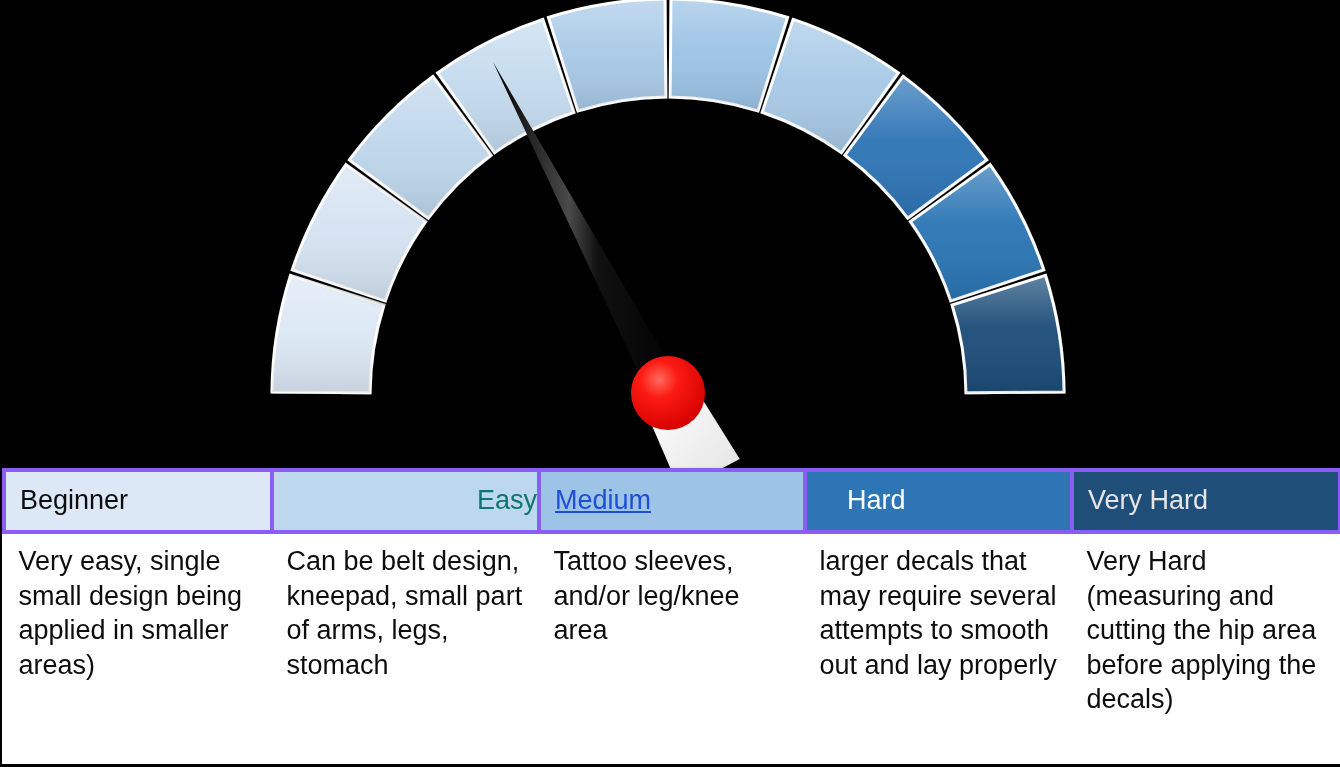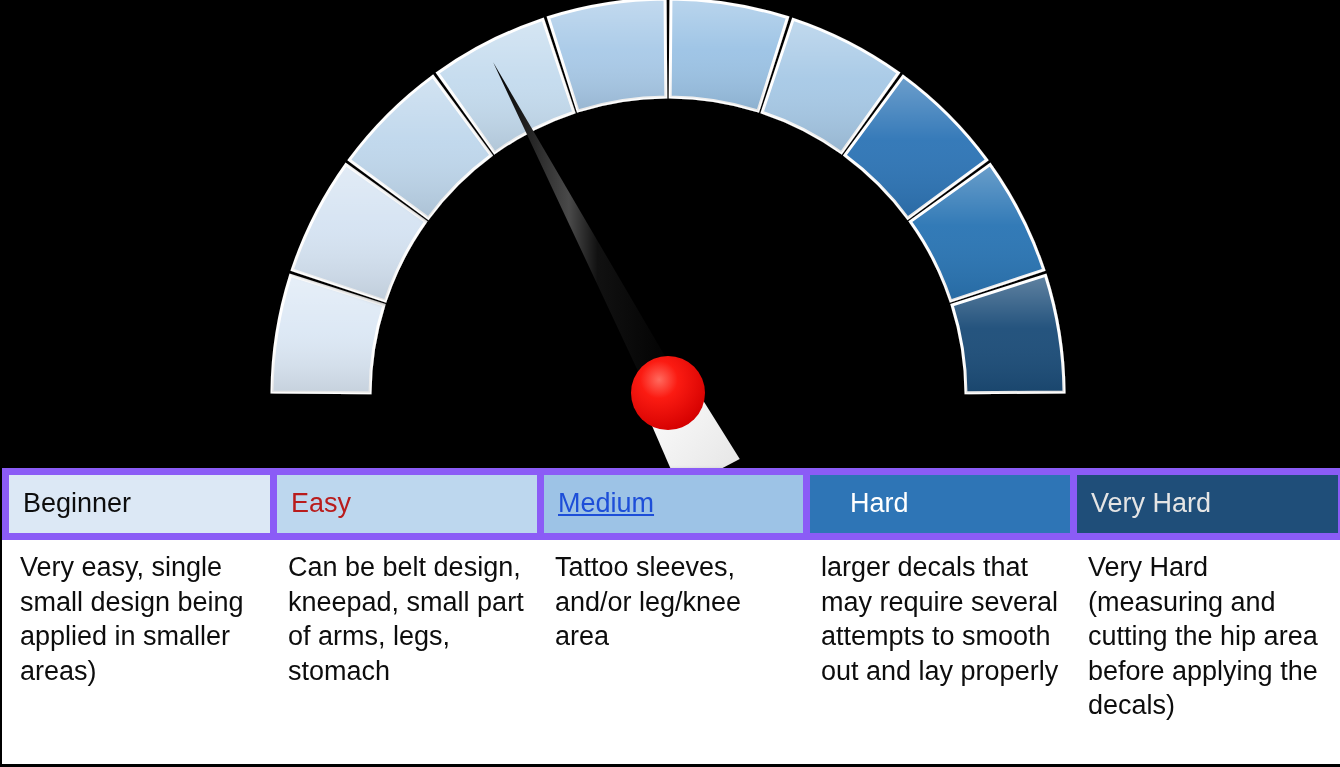--- a/index.html
+++ b/index.html
@@ -55,21 +55,21 @@
   #difficulty-table col.c4 { width: 268px; }
 
   #difficulty-table th {
     height: 58px;
     padding: 0 0 0 14px;
     text-align: left;
     vertical-align: middle;
     font-weight: normal;
     font-size: 27px;
     line-height: 1.1;
-    border: 7px solid #8b5cf6;
+    border: 4px solid #8b5cf6;
     white-space: nowrap;
   }
   #difficulty-table td {
     padding: 10px 12px 16px 14px;
     vertical-align: top;
     text-align: left;
     font-size: 27px;
     line-height: 1.28;
     color: #0d0d0d;
     background: #ffffff;
@@ -157,21 +157,21 @@
     <colgroup>
       <col class="c0">
         <col class="c1">
         <col class="c2">
         <col class="c3">
         <col class="c4">
     </colgroup>
     <thead>
       <tr>
         <th class="hdr-beginner" style="background: rgb(220, 232, 245); color: rgb(13, 13, 13);">Beginner</th>
-        <th class="hdr-easy" style="background: rgb(189, 215, 238); color: #b91c1c;">Easy</th>
+        <th class="hdr-easy" style="background: rgb(189, 215, 238); color: #0f766e; text-align: right;">Easy</th>
         <th class="hdr-medium" style="background: rgb(157, 195, 230); color: #1d4ed8; text-decoration: underline;">Medium</th>
         <th class="hdr-hard" style="background: rgb(46, 117, 182); color: rgb(255, 255, 255); padding-left: 40px;">Hard</th>
         <th class="hdr-veryhard" style="background: rgb(31, 78, 121); color: #e5e5e5;">Very Hard</th>
       </tr>
     </thead>
     <tbody>
       <tr>
         <td>
           <span class="cell-text">Very easy, single small design being applied in smaller areas)</span>
         </td>

